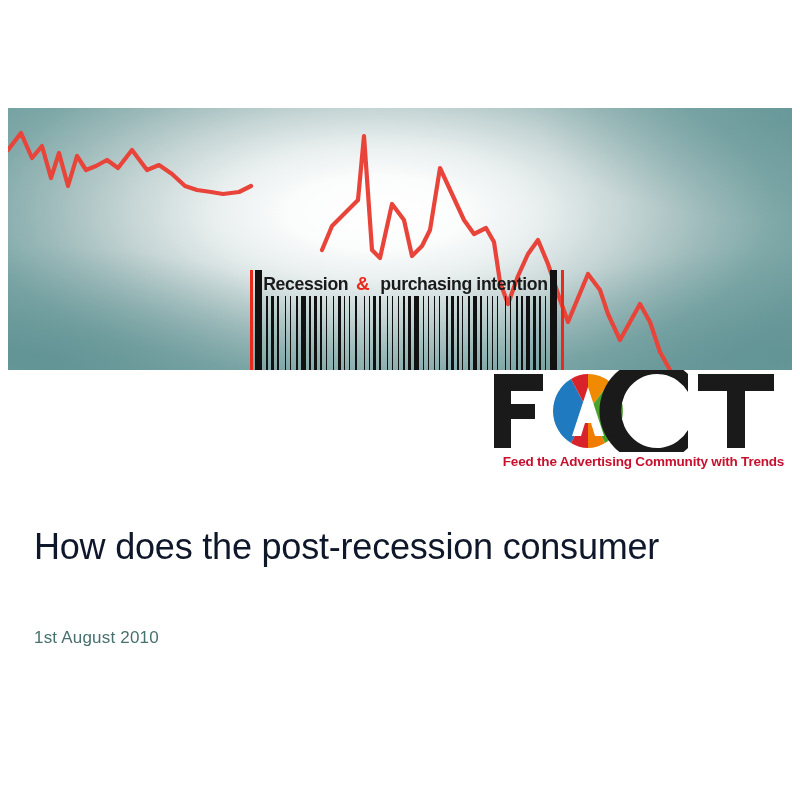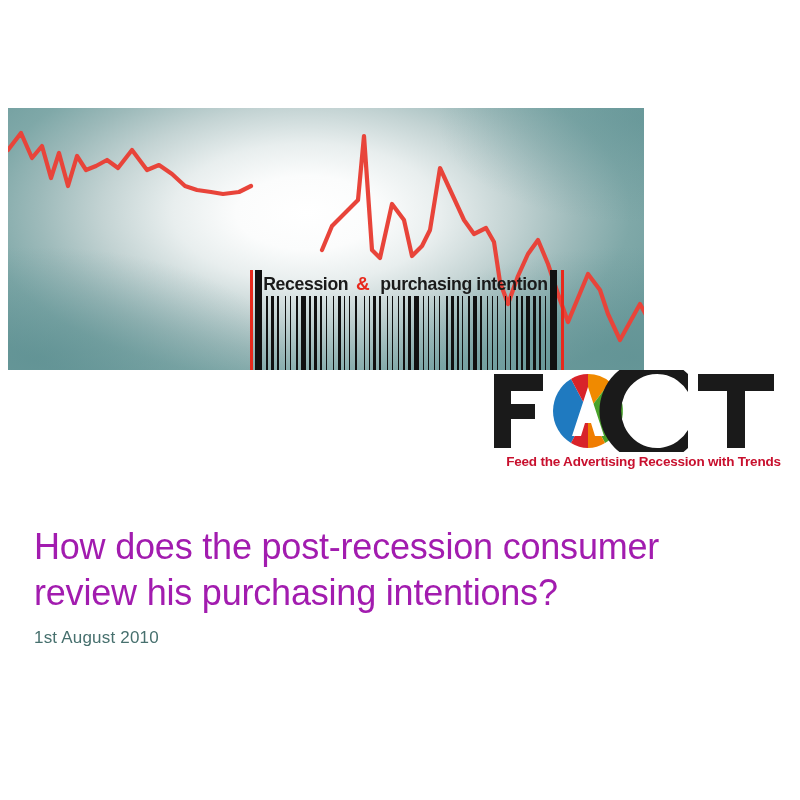--- a/index.html
+++ b/index.html
@@ -18,21 +18,21 @@
     width: 800px;
     height: 800px;
     background: #ffffff;
   }
 
   
   #hero-banner {
     position: absolute;
     left: 8px;
     top: 108px;
-    width: 636px;
+    width: 784px;
     height: 262px;
     overflow: hidden;
     background:
       radial-gradient(ellipse 62% 78% at 47% 40%,
         #ffffff 0%,
         #fbfcfc 18%,
         #e8eeee 34%,
         #c3d3d3 52%,
         #9dbaba 68%,
         #7fa8a8 82%,
@@ -164,21 +164,21 @@
   
   #headline {
     position: absolute;
     left: 34px;
     top: 524px;
     width: 720px;
     font-family: "Liberation Sans", sans-serif;
     font-size: 36px;
     line-height: 1.27;
     font-weight: normal;
-    color: #a21caf;
+    color: #0f172a;
     letter-spacing: -0.2px;
   }
 
   #subtitle-date {
     position: absolute;
     left: 34px;
     top: 628px;
     font-family: "Liberation Sans", sans-serif;
     font-size: 17px;
     font-weight: normal;
@@ -250,23 +250,22 @@
       <g>
         <path d="M196,22 A36,37 0 1 0 196,60 L196,78 A52,52 0 1 1 196,4 Z" fill="#1a1a1a"></path>
       </g>
 
       <g>
         <rect x="206" y="4" width="76" height="17" fill="#1a1a1a"></rect>
         <rect x="235" y="4" width="18" height="74" fill="#1a1a1a"></rect>
       </g>
     </svg>
 
-    <div id="fact-tagline">Feed the Advertising Recession with Trends</div>
+    <div id="fact-tagline">Feed the Advertising Community with Trends</div>
   </div>
 
   <h1 id="headline">
     <span>How does the post-recession consumer</span><br>
-    <span>review his purchasing intentions?</span>
   </h1>
 
   <div id="subtitle-date">1st August 2010</div>
 
 </div>
 
 </body></html>

